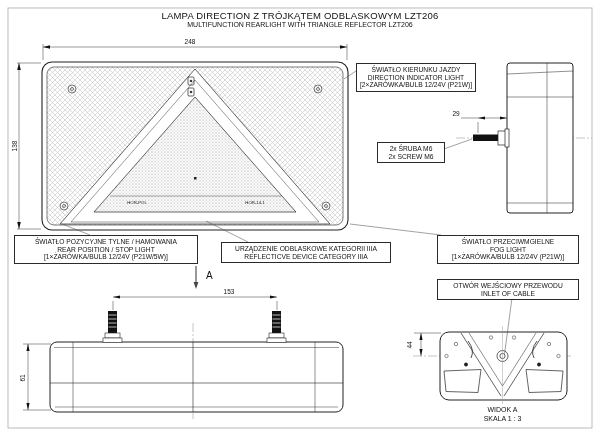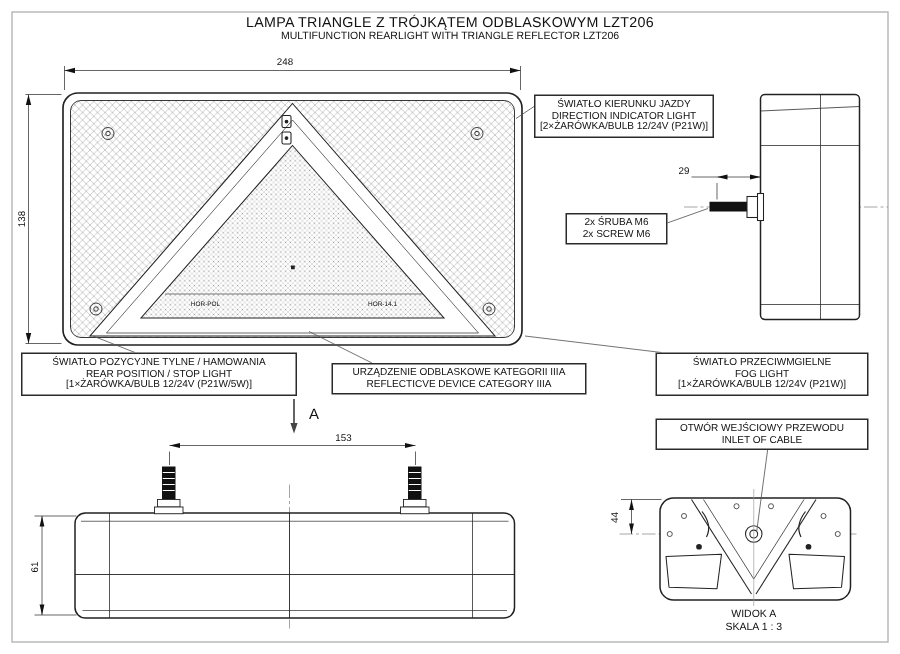--- a/index.html
+++ b/index.html
@@ -204,21 +204,21 @@
     <line x1="356" y1="71" x2="344" y2="79"></line>
     <line x1="441" y1="150" x2="472" y2="139"></line>
     <line x1="90" y1="235" x2="62" y2="224"></line>
     <line x1="248" y1="242" x2="206" y2="221"></line>
     <line x1="441" y1="235" x2="350" y2="224"></line>
     <line x1="512" y1="298" x2="504.5" y2="354"></line>
   </g>
 </svg>
 
 <div class="title">
-  <div class="l1">LAMPA TRIANGLE Z TRÓJKĄTEM ODBLASKOWYM LZT206</div>
+  <div class="l1">LAMPA DIRECTION Z TRÓJKĄTEM ODBLASKOWYM LZT206</div>
   <div class="l2">MULTIFUNCTION REARLIGHT WITH TRIANGLE REFLECTOR LZT206</div>
 </div>
 
 <div class="callout" style="left:356px;top:63px;width:112px;">
   <span>ŚWIATŁO KIERUNKU JAZDY</span>
   <span>DIRECTION INDICATOR LIGHT</span>
   <span>[2×ŻARÓWKA/BULB 12/24V (P21W)]</span>
 </div>
 
 <div class="callout" style="left:377px;top:142px;width:60px;">

